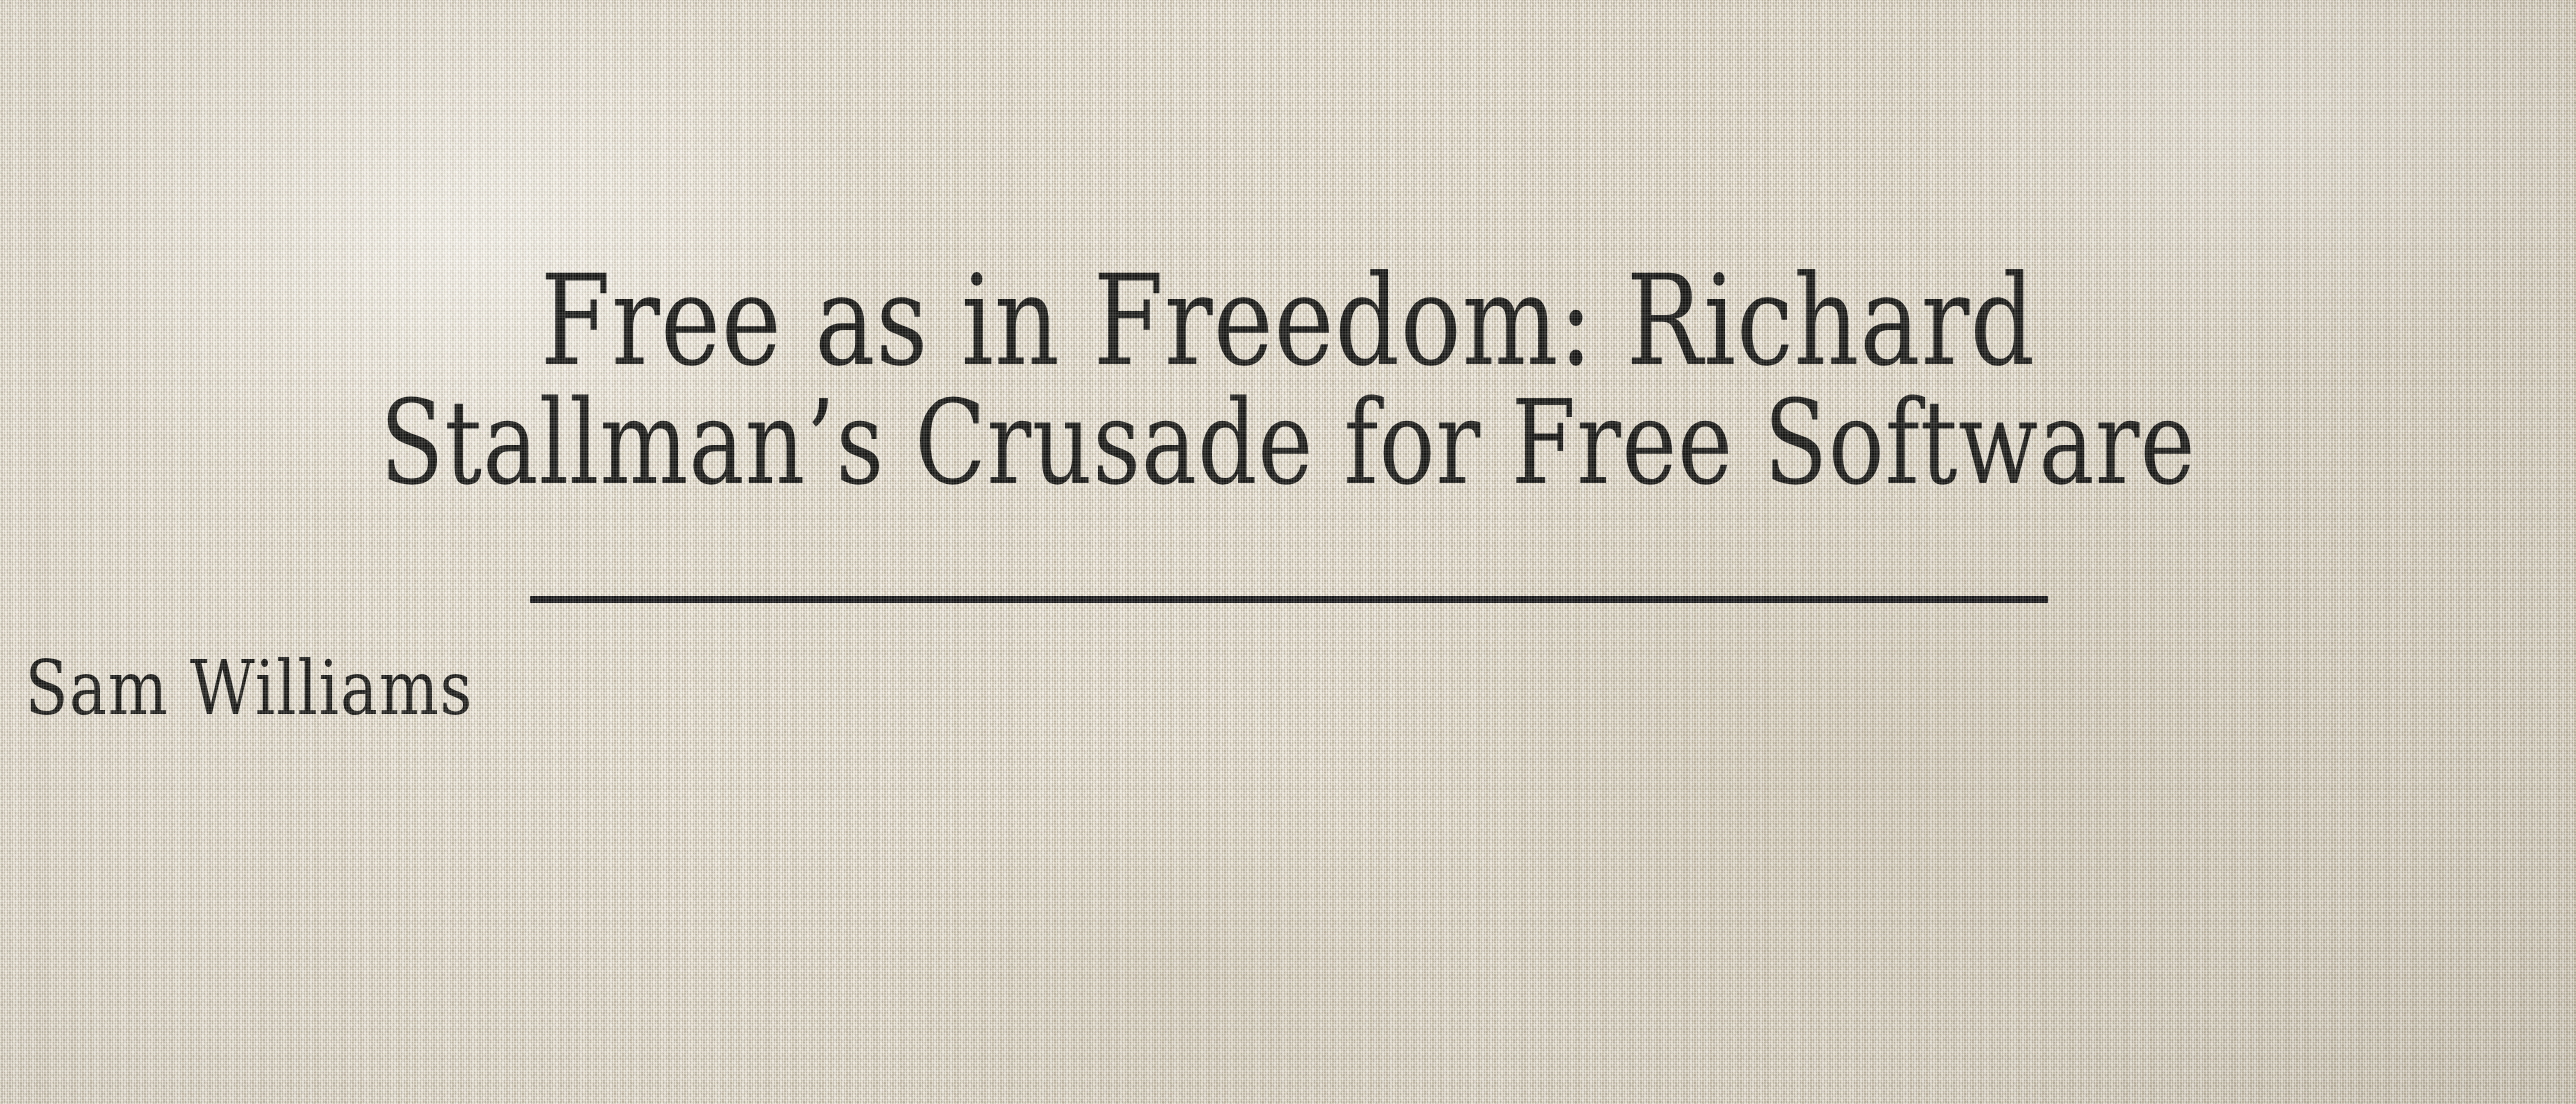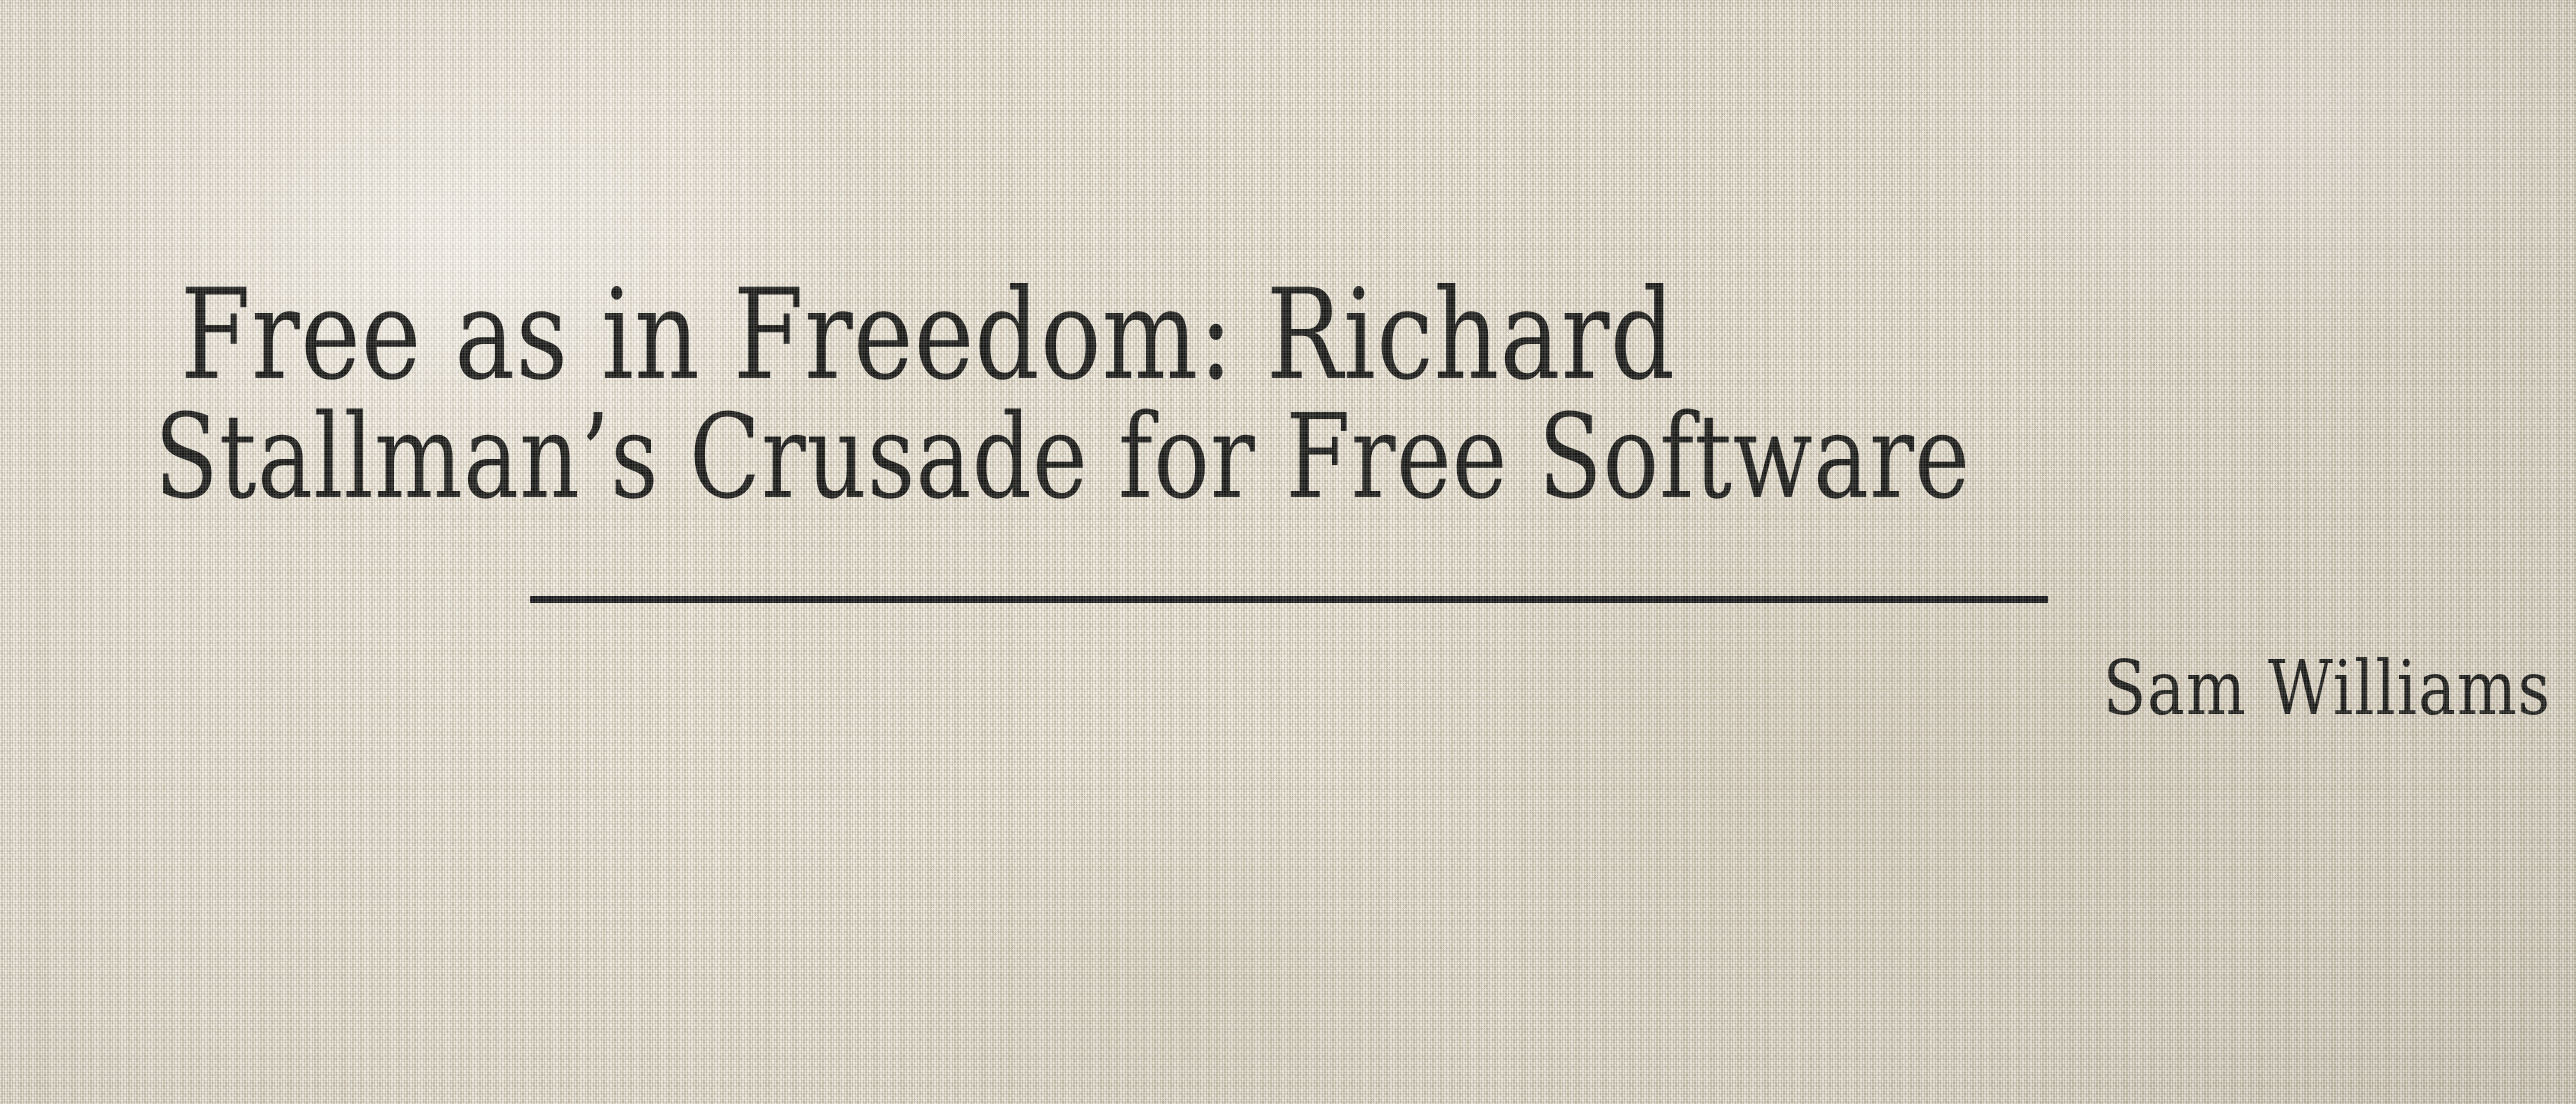--- a/index.html
+++ b/index.html
@@ -82,22 +82,22 @@
   #content {
     position: absolute;
     inset: 0;
     z-index: 5;
   }
 
   .title-block {
     position: absolute;
     left: 0;
     right: 0;
-    top: 275px;
-    text-align: left;
+    top: 261px;
+    text-align: center;
   }
 
   .title-line {
     display: block;
     color: #171715;
     font-family: "DejaVu Serif", serif;
     font-size: 118px;
     line-height: 121px;
     font-weight: 400;
     letter-spacing: 0.7px;
@@ -126,22 +126,21 @@
     height: 100%;
     background: #17171a;
     border-radius: 0.7px;
   }
 
   .author-block {
     position: absolute;
     left: 0;
     right: 0;
     top: 652px;
-    text-align: right;
-    margin-left: 48px;
+    text-align: left;
   }
 
   .author-line {
     display: inline-block;
     color: #171715;
     font-family: "DejaVu Serif", serif;
     font-size: 70px;
     line-height: 75px;
     font-weight: 400;
     letter-spacing: 1.3px;

